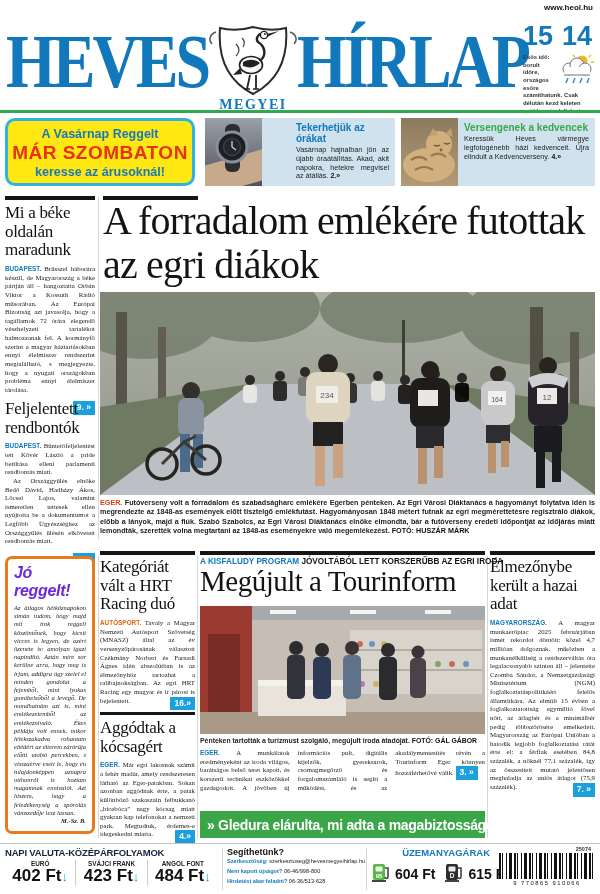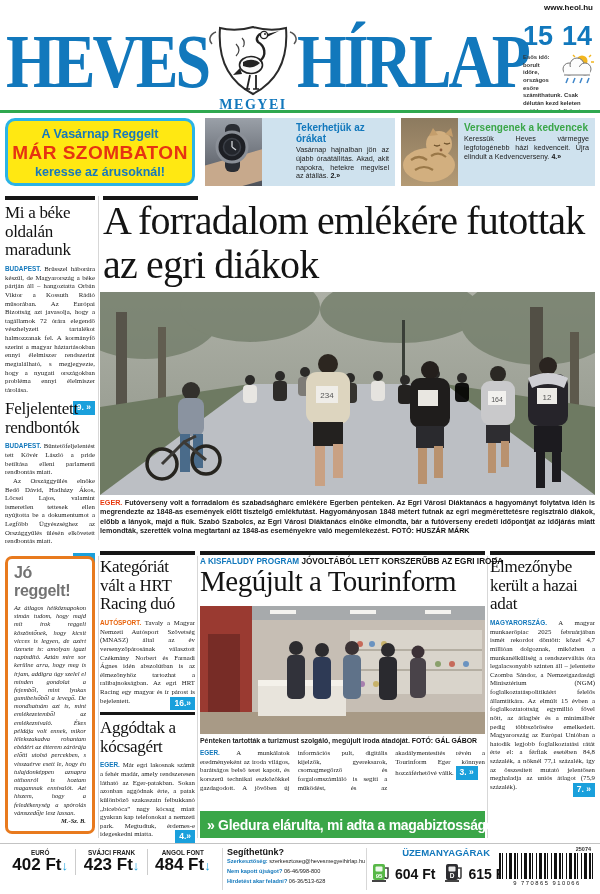--- a/index.html
+++ b/index.html
@@ -65,21 +65,21 @@
   .main-headline { left:103px; top:199px; width:492px; font-size:40px; line-height:1.1; color:#141414; letter-spacing:-0.8px; }
   .main-photo { left:100px; top:292px; width:495px; height:203px;border-radius:26px; }
   .main-caption { left:100px; top:498px; width:495px; font-size:7.2px; font-weight:bold; line-height:1.3; text-align:justify; color:#222; }
   .credit { font-weight:bold; color:#111; }
   
   .goodmorning {
     left:5px; top:556px; width:90px; height:278px;
     border:3px solid #e87a1e; border-radius:7px; padding:5px 6px;
     background:#fff;
   }
-  .gm-title { font-weight:bold; font-size:16px; color:#737373; letter-spacing:-0.3px; }
+  .gm-title { font-weight:bold; font-size:16px; color:#6d28d9; letter-spacing:-0.3px;font-style:italic; }
   .gm-body { font-family:"Liberation Serif", serif; font-style:italic; font-size:6.5px; line-height:1.26; text-align:justify; color:#222; margin-top:4px; }
   .gm-sign { font-weight:bold; float:right; }
   
   .kicker { left:200px; top:557px; width:285px; font-weight:bold; font-size:8.2px; color:#111; white-space:nowrap; }
   .kicker .k-label { color:#1278bc; }
   .tour-headline { left:200px; top:567px; width:285px; font-size:29px; line-height:1; color:#141414; letter-spacing:-0.5px; }
   .tour-photo { left:200px; top:606px; width:285px; height:128px; }
   .tour-caption { left:200px; top:737px; width:285px; font-size:6.9px; font-weight:bold; color:#222; }
   .tour-body { left:200px; top:749px; width:285px; column-count:3; column-gap:8px; }
   .tour-body .a-body { margin-top:0; }
@@ -441,20 +441,21 @@
       <span>A magyar munkaerőpiac 2025 februárjában ismét rekordot döntött: közel 4,7 millióan dolgoznak, miközben a munkanélküliség a rendszerváltás óta legalacsonyabb szinten áll – jelentette Czomba Sándor, a Nemzetgazdasági Minisztérium (NGM) foglalkoztatáspolitikáért felelős államtitkára. Az elmúlt 15 évben a foglalkoztatottság egymillió fővel nőtt, az átlagbér és a minimálbér pedig többszörösére emelkedett. Magyarország az Európai Unióban a hatodik legjobb foglalkoztatási rátát érte el: a férfiak esetében 84,8 százalék, a nőknél 77,1 százalék, így az összesített mutató jelentősen meghaladja az uniós átlagot (75,9 százalék).</span>
       <span class="pgref" style="float:right; margin-left:3px;">7. »</span>
     </div>
   </div>
 
   <div class="abs footer-rule"></div>
   <div class="abs vsep" style="left:222px; top:848px; height:42px;"></div>
   <div class="abs vsep" style="left:366px; top:848px; height:42px;"></div>
 
   <div class="abs currency">
+    <div class="cur-title">NAPI VALUTA-KÖZÉPÁRFOLYAMOK</div>
     <div class="cur-row">
       <div class="cur-col">
         <div class="cur-name">EURÓ</div>
         <div class="cur-val"><span>402 Ft</span><span class="cur-arrow">↓</span></div>
       </div>
       <div class="cur-col">
         <div class="cur-name">SVÁJCI FRANK</div>
         <div class="cur-val"><span>423 Ft</span><span class="cur-arrow">↓</span></div>
       </div>
       <div class="cur-col">

